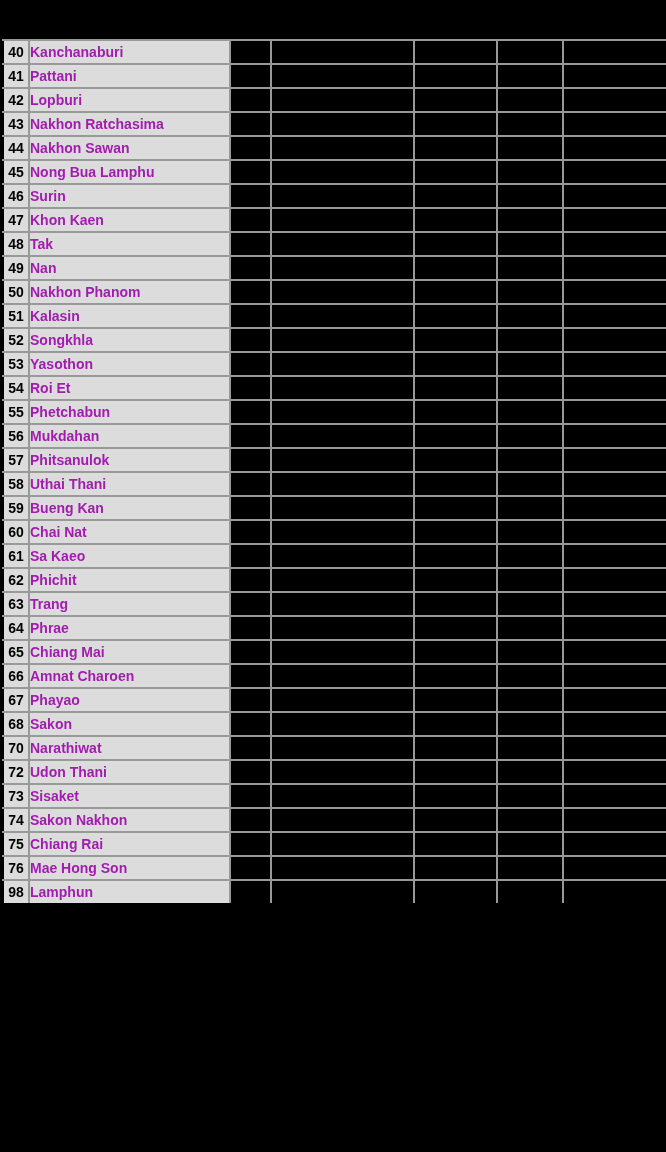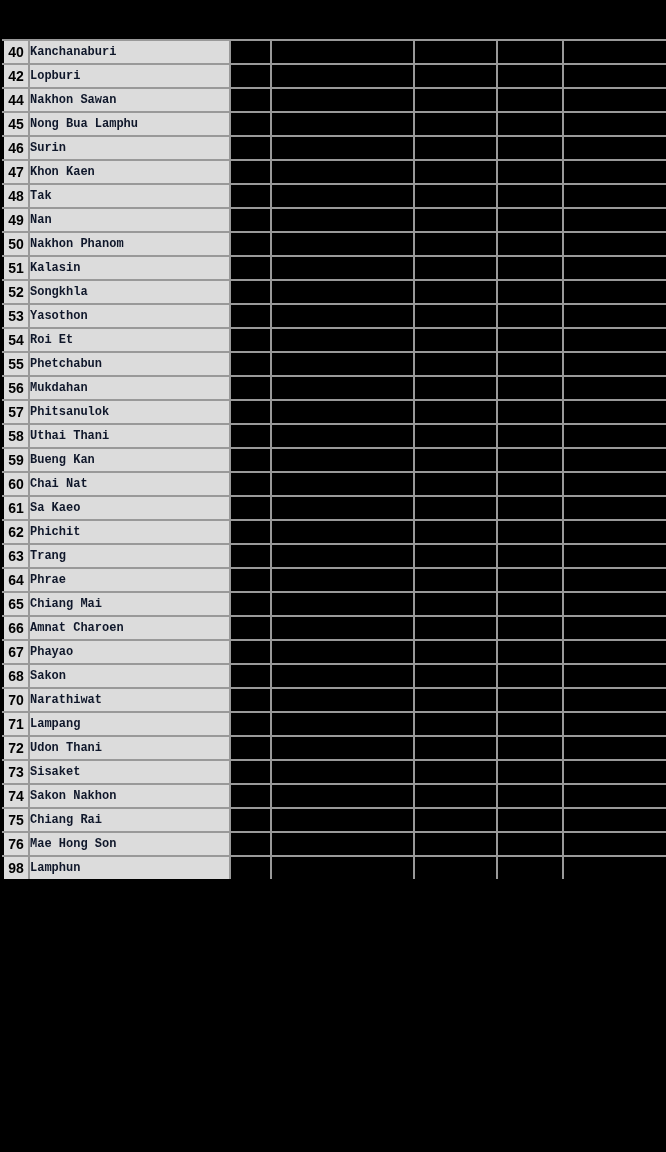--- a/index.html
+++ b/index.html
@@ -38,27 +38,26 @@
   td.rank {
     background: #dcdcdc;
     color: #000000;
     font-weight: bold;
     font-size: 14px;
     text-align: center;
     vertical-align: middle;
   }
   td.name {
     background: #dcdcdc;
-    color: #0f172a;
+    color: #a21caf;
     font-weight: bold;
-    font-size: 12px;
+    font-size: 14px;
     text-align: left;
     vertical-align: middle;
     padding-left: 9px;
-    font-family: Liberation Mono, monospace;
   }
   td.redacted {
     background: #000000;
   }
   
   tr.data-row td:first-child { border-left: 2px solid #000000; }
   tr.data-row td:last-child { border-right: 2px solid #000000; }
   tr.data-row:last-child td { border-bottom: 3px solid #000000; }
 </style>
 </head>
@@ -84,29 +83,47 @@
         <tr class="data-row">
           <td class="rank">40</td>
           <td class="name">Kanchanaburi</td>
           <td class="redacted"></td>
           <td class="redacted"></td>
           <td class="redacted"></td>
           <td class="redacted"></td>
           <td class="redacted"></td>
         </tr>
         <tr class="data-row">
+          <td class="rank">41</td>
+          <td class="name">Pattani</td>
+          <td class="redacted"></td>
+          <td class="redacted"></td>
+          <td class="redacted"></td>
+          <td class="redacted"></td>
+          <td class="redacted"></td>
+        </tr>
+        <tr class="data-row">
           <td class="rank">42</td>
           <td class="name">Lopburi</td>
           <td class="redacted"></td>
           <td class="redacted"></td>
           <td class="redacted"></td>
           <td class="redacted"></td>
           <td class="redacted"></td>
         </tr>
         <tr class="data-row">
+          <td class="rank">43</td>
+          <td class="name">Nakhon Ratchasima</td>
+          <td class="redacted"></td>
+          <td class="redacted"></td>
+          <td class="redacted"></td>
+          <td class="redacted"></td>
+          <td class="redacted"></td>
+        </tr>
+        <tr class="data-row">
           <td class="rank">44</td>
           <td class="name">Nakhon Sawan</td>
           <td class="redacted"></td>
           <td class="redacted"></td>
           <td class="redacted"></td>
           <td class="redacted"></td>
           <td class="redacted"></td>
         </tr>
         <tr class="data-row">
           <td class="rank">45</td>
@@ -320,29 +337,20 @@
           <td class="name">Sakon</td>
           <td class="redacted"></td>
           <td class="redacted"></td>
           <td class="redacted"></td>
           <td class="redacted"></td>
           <td class="redacted"></td>
         </tr>
         <tr class="data-row">
           <td class="rank">70</td>
           <td class="name">Narathiwat</td>
-          <td class="redacted"></td>
-          <td class="redacted"></td>
-          <td class="redacted"></td>
-          <td class="redacted"></td>
-          <td class="redacted"></td>
-        </tr>
-        <tr class="data-row">
-          <td class="rank">71</td>
-          <td class="name">Lampang</td>
           <td class="redacted"></td>
           <td class="redacted"></td>
           <td class="redacted"></td>
           <td class="redacted"></td>
           <td class="redacted"></td>
         </tr>
         <tr class="data-row">
           <td class="rank">72</td>
           <td class="name">Udon Thani</td>
           <td class="redacted"></td>

